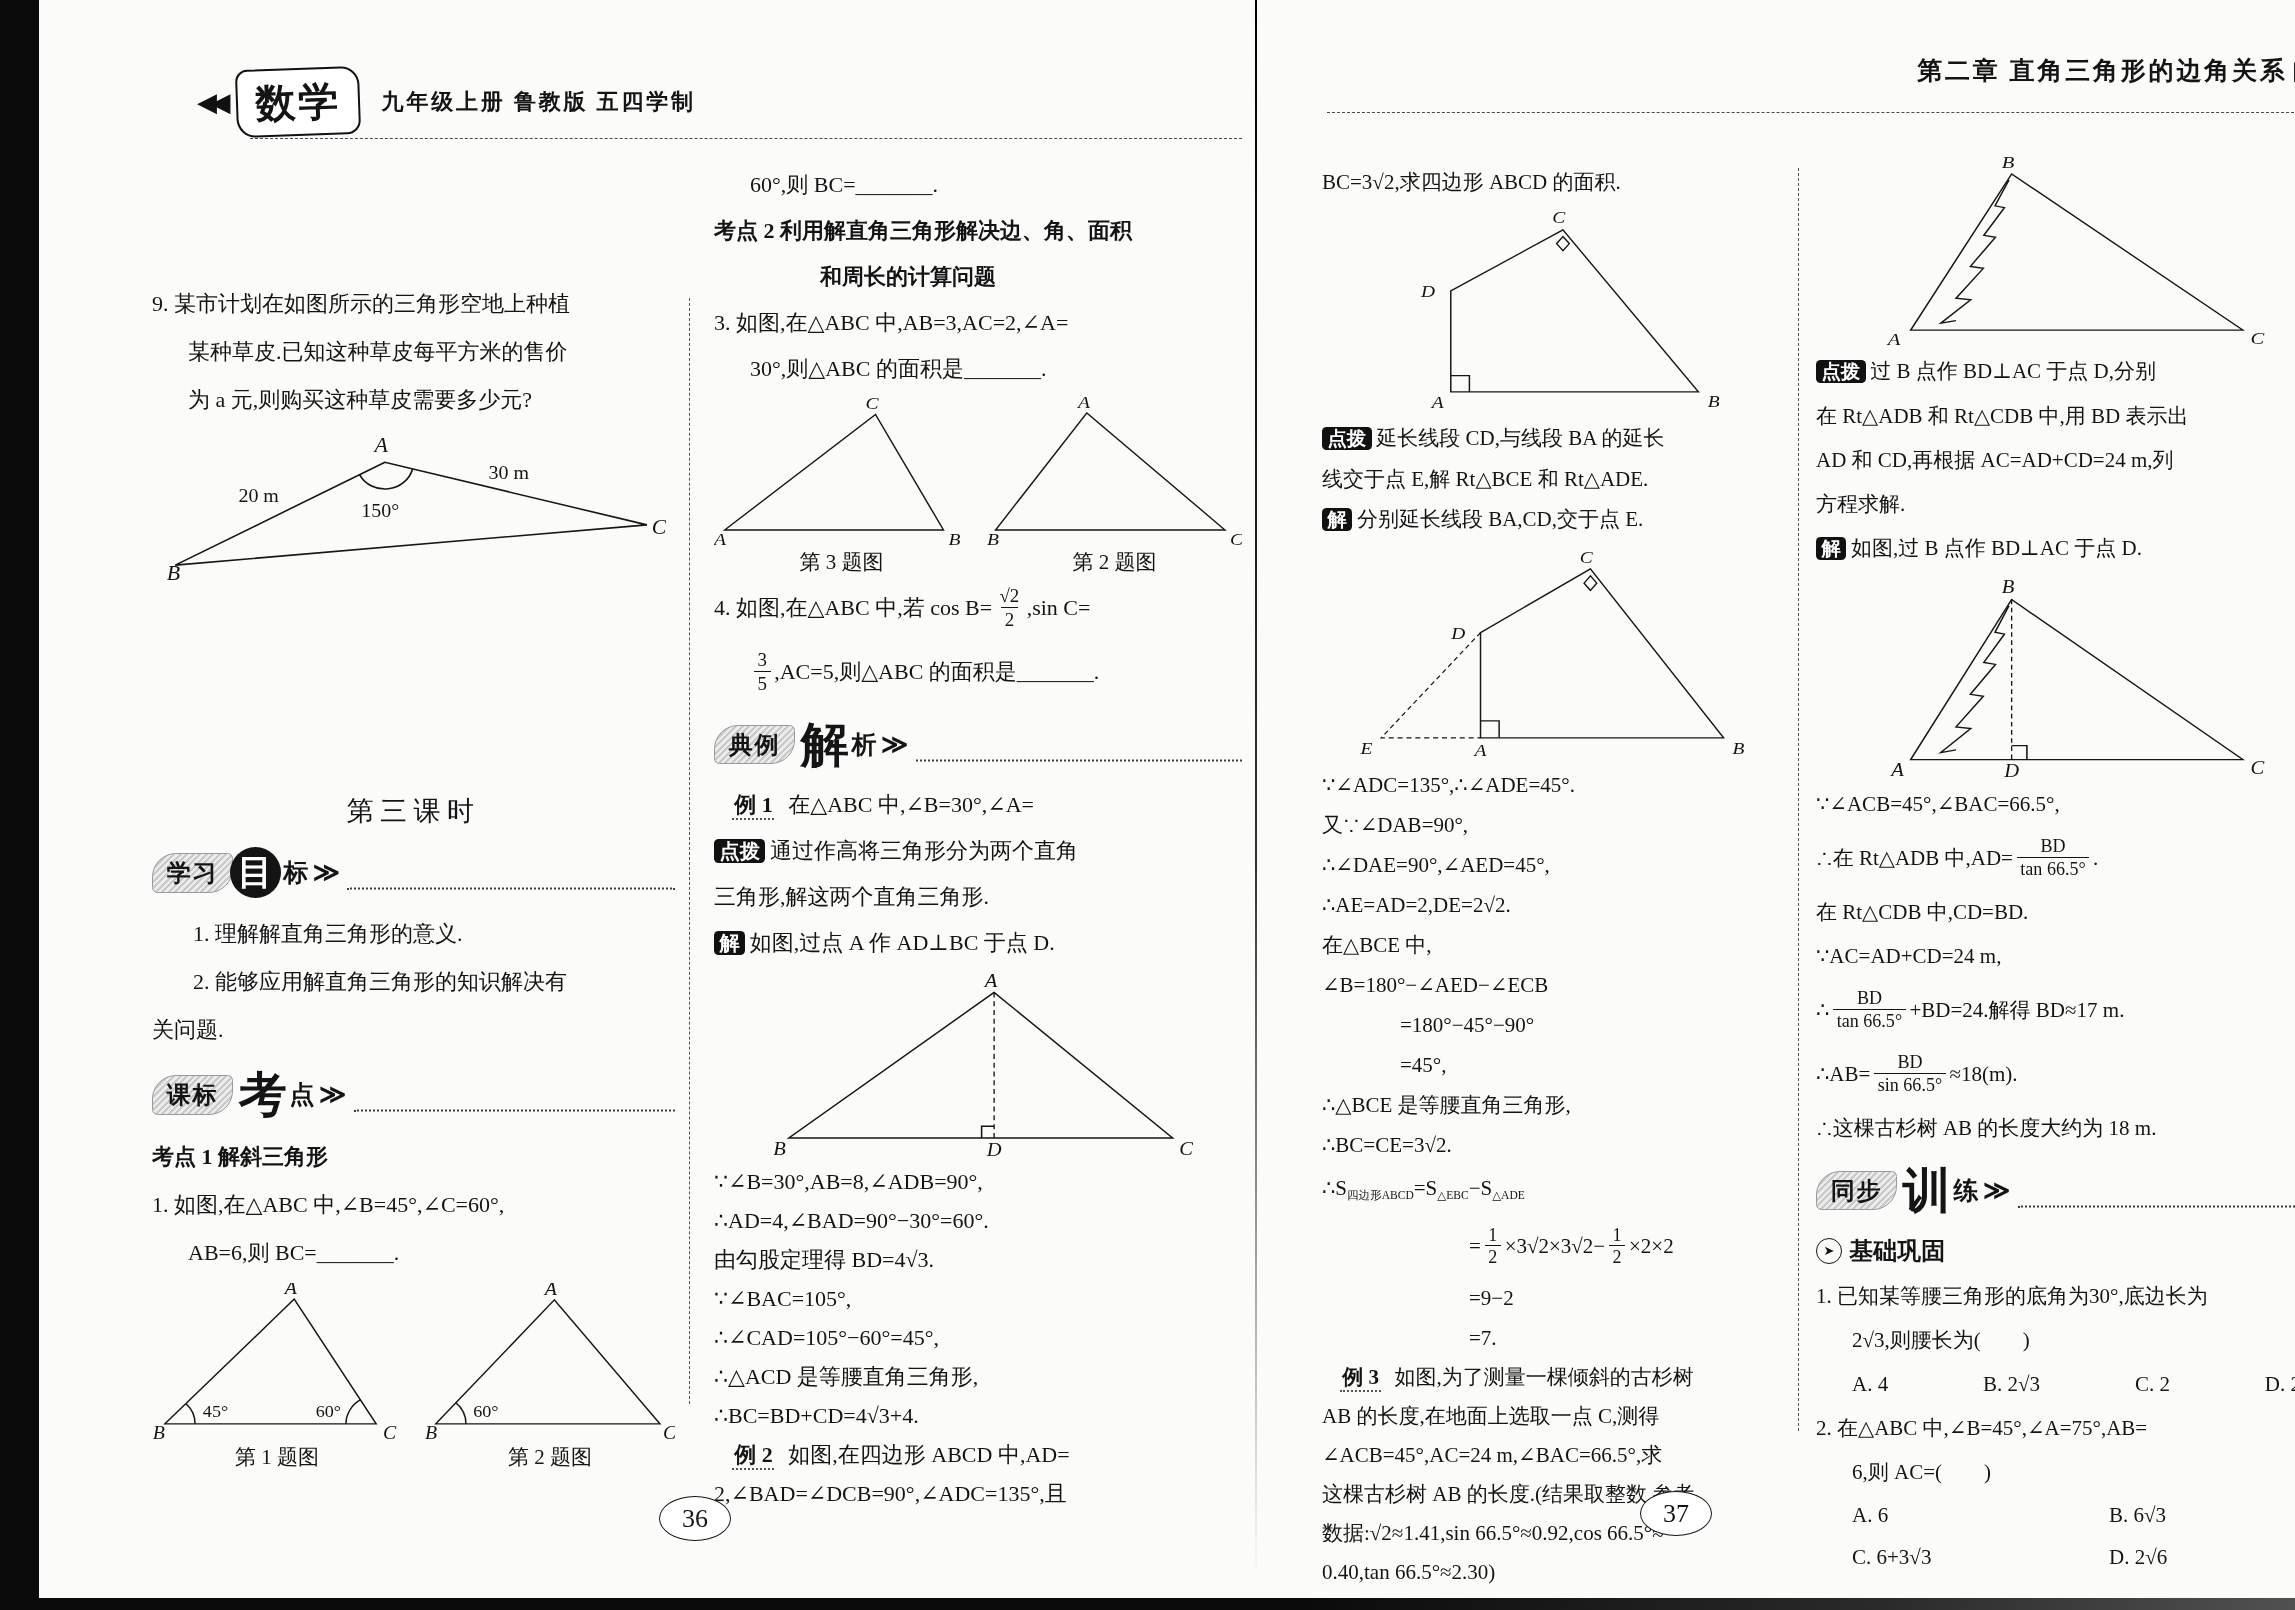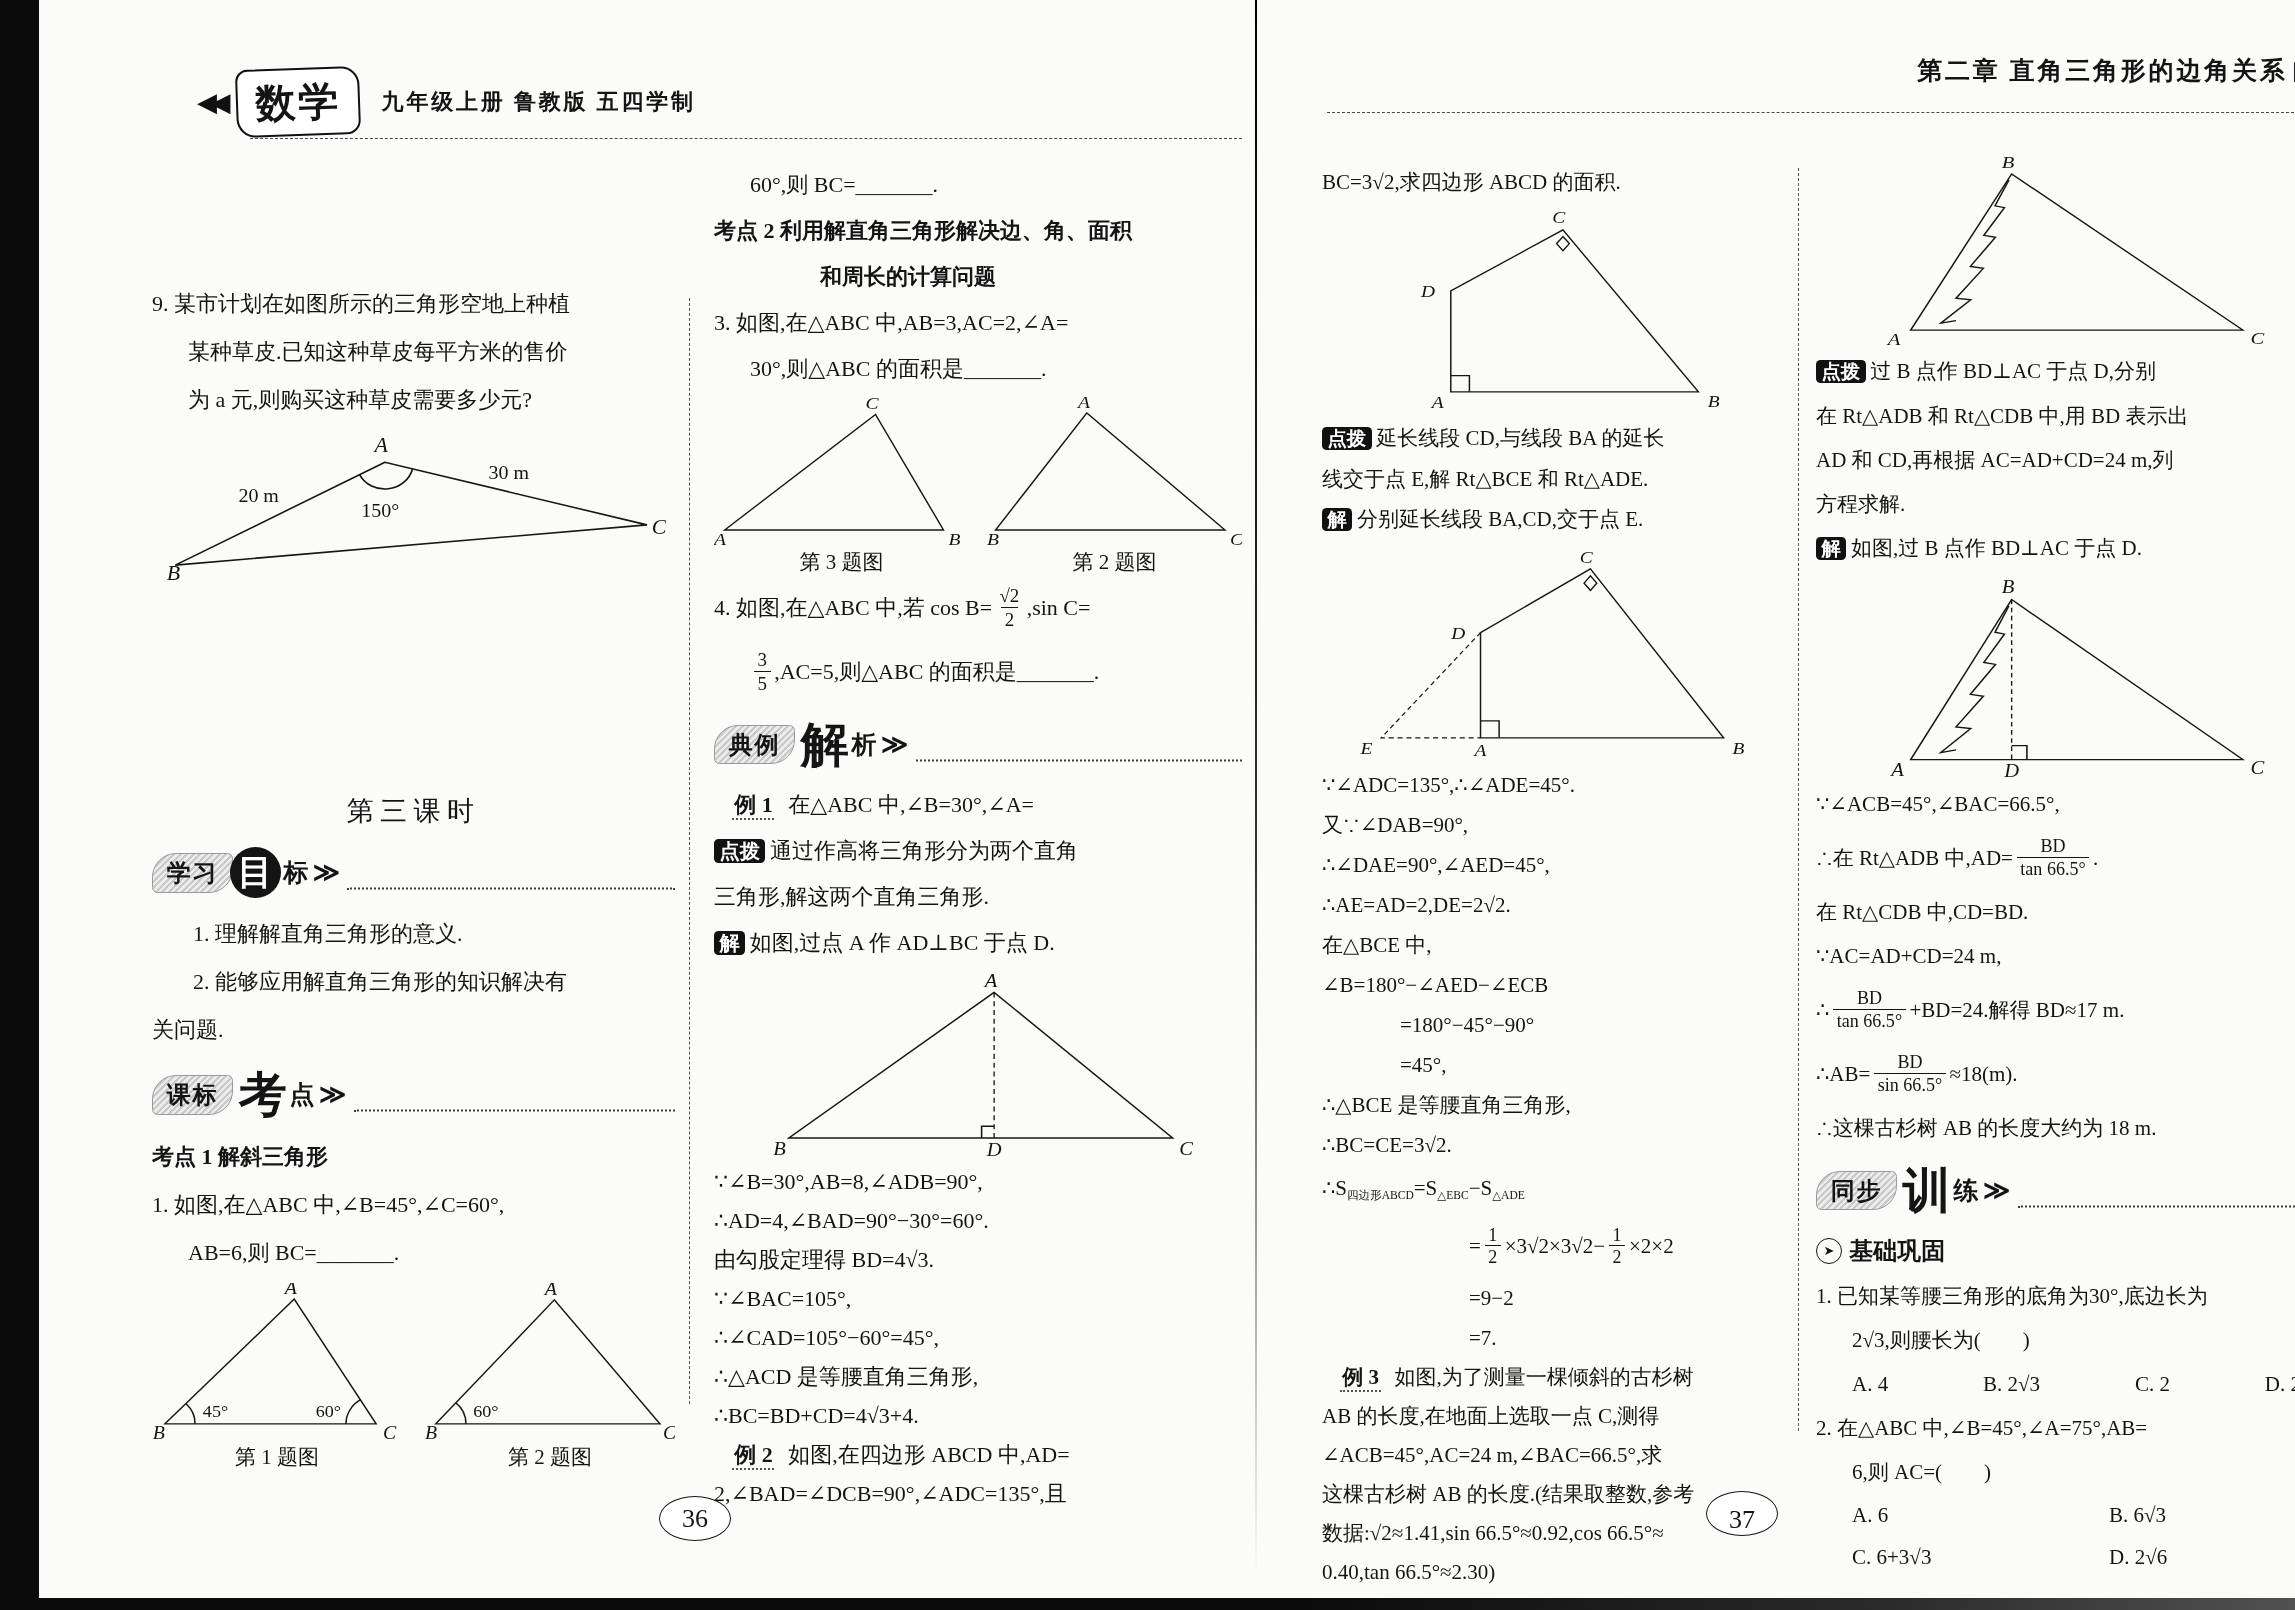--- a/index.html
+++ b/index.html
@@ -425,16 +425,16 @@
   </div>
   <div class="optgrid">
     <span class="o1">C. 6+3√3</span>
     <span>D. 2√6</span>
   </div>
 </div>
 
 <div class="abs oval" style="left:659px;top:1496px;">
   <span>36</span>
 </div>
-<div class="abs oval" style="left:1706px;top:1491px;align-items:flex-end;">
+<div class="abs oval" style="left:1640px;top:1491px;">
   <span>37</span>
 </div>
 
 
 </body></html>

